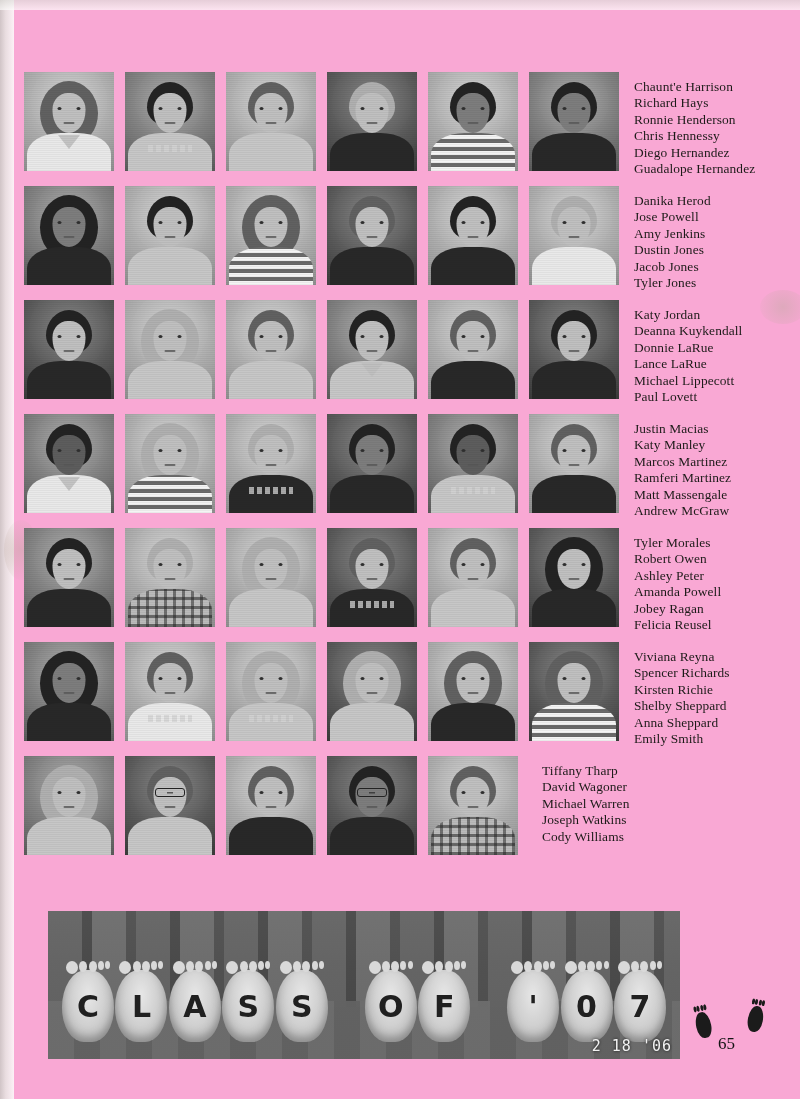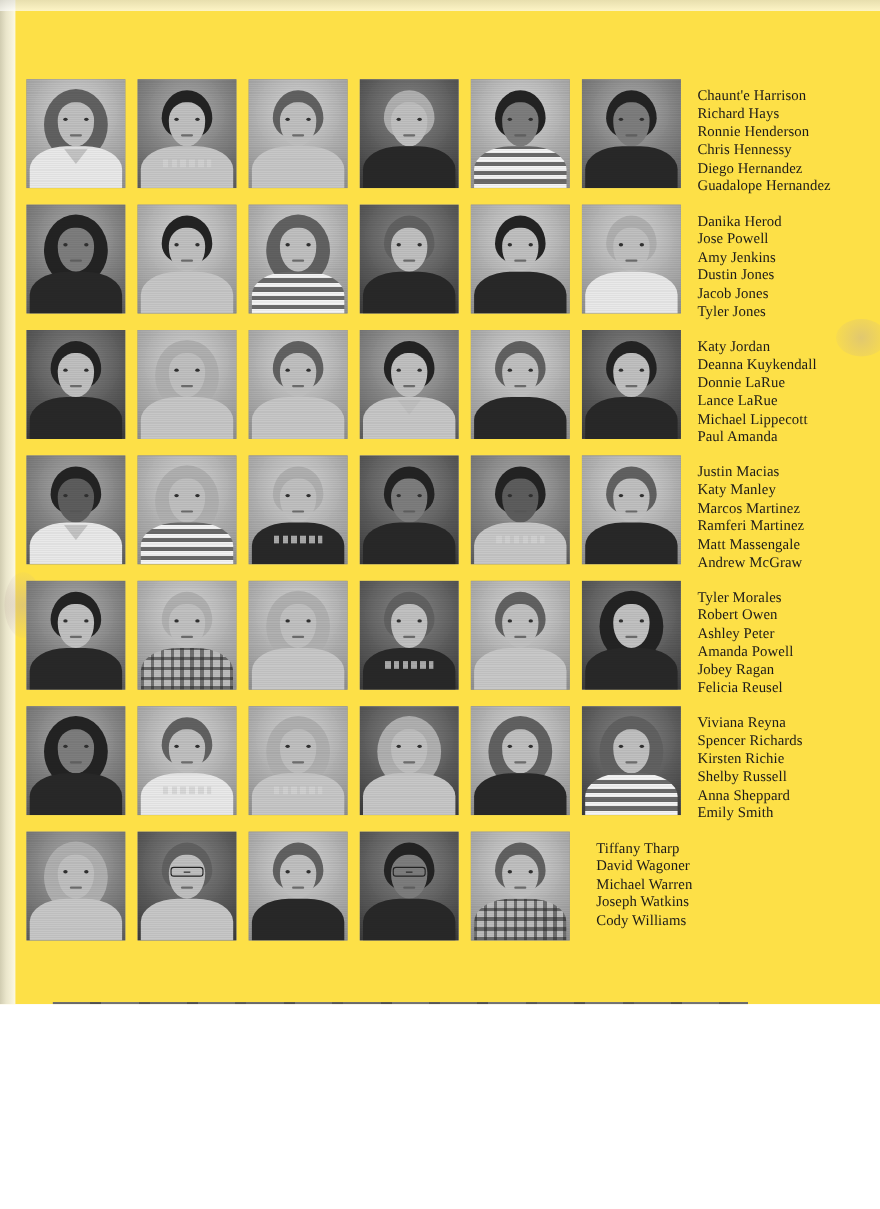--- a/index.html
+++ b/index.html
@@ -6,22 +6,22 @@
     margin: 0;
     padding: 0;
     background: #ffffff;
   }
   body {
     font-family: "Liberation Serif", serif;
   }
   .page {
     position: relative;
     width: 800px;
-    height: 913px;
-    background: #fde047;
+    height: 1099px;
+    background: #f9a8d4;
     overflow: hidden;
   }
   
   .scan-edge-left {
     position: absolute;
     left: 0; top: 0;
     width: 14px; height: 1099px;
     background: linear-gradient(to right, #c9c9c4 0%, #e6e6e2 40%, #fdfdfc 100%);
     opacity: .85;
   }
@@ -551,21 +551,21 @@
             <div class="shirt dark"></div>
           </div>
           <div class="grain"></div>
       </div>
       <div class="names">
         <div>Katy Jordan</div>
         <div>Deanna Kuykendall</div>
         <div>Donnie LaRue</div>
         <div>Lance LaRue</div>
         <div>Michael Lippecott</div>
-        <div>Paul Amanda</div>
+        <div>Paul Lovett</div>
       </div>
     </div>
 
     <div class="row">
       <div class="cell">
         <div class="portrait bg-mid">
             <div class="hair"></div>
             <div class="face deep"></div>
             <div class="eyes"></div>
             <div class="mouth"></div>
@@ -763,21 +763,21 @@
             <div class="eyes"></div>
             <div class="mouth"></div>
             <div class="shirt stripe"></div>
           </div>
           <div class="grain"></div>
       </div>
       <div class="names">
         <div>Viviana Reyna</div>
         <div>Spencer Richards</div>
         <div>Kirsten Richie</div>
-        <div>Shelby Russell</div>
+        <div>Shelby Sheppard</div>
         <div>Anna Sheppard</div>
         <div>Emily Smith</div>
       </div>
     </div>
 
     <div class="row">
       <div class="cell">
         <div class="portrait bg-mid">
             <div class="hair long light"></div>
             <div class="face"></div>

